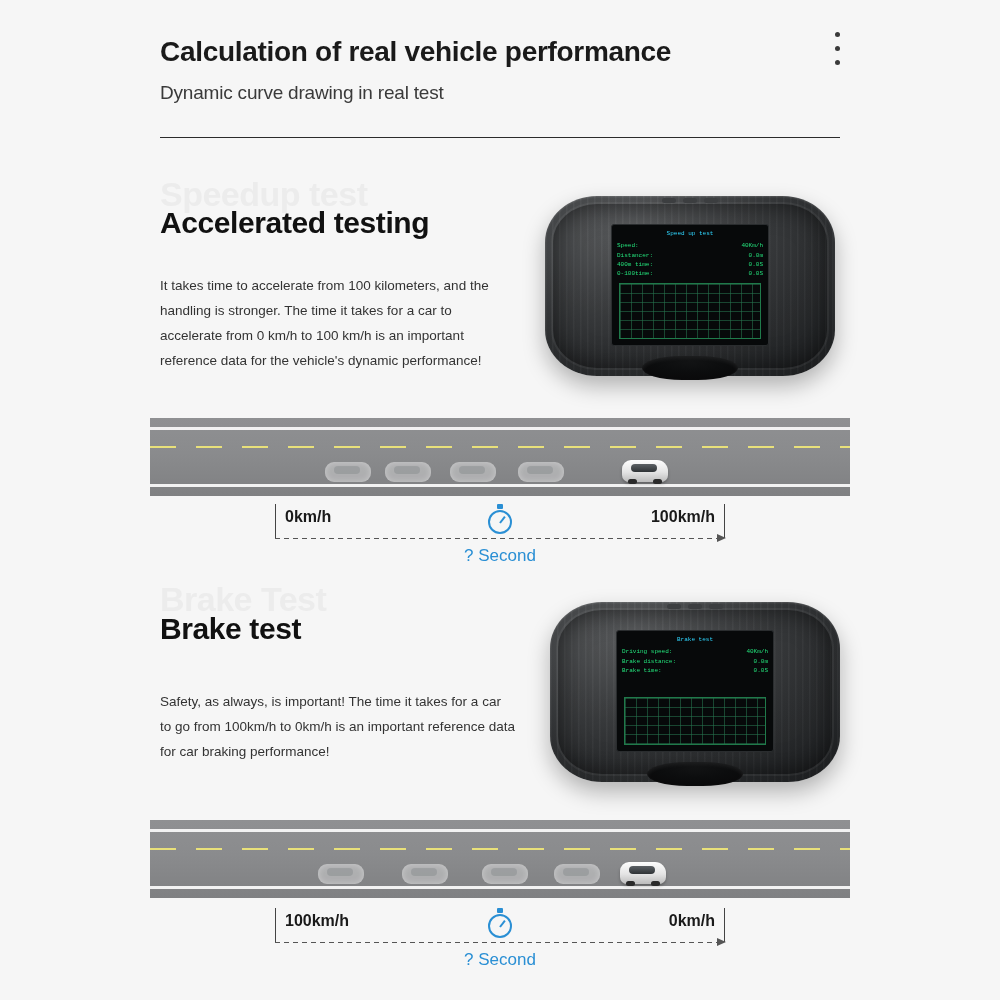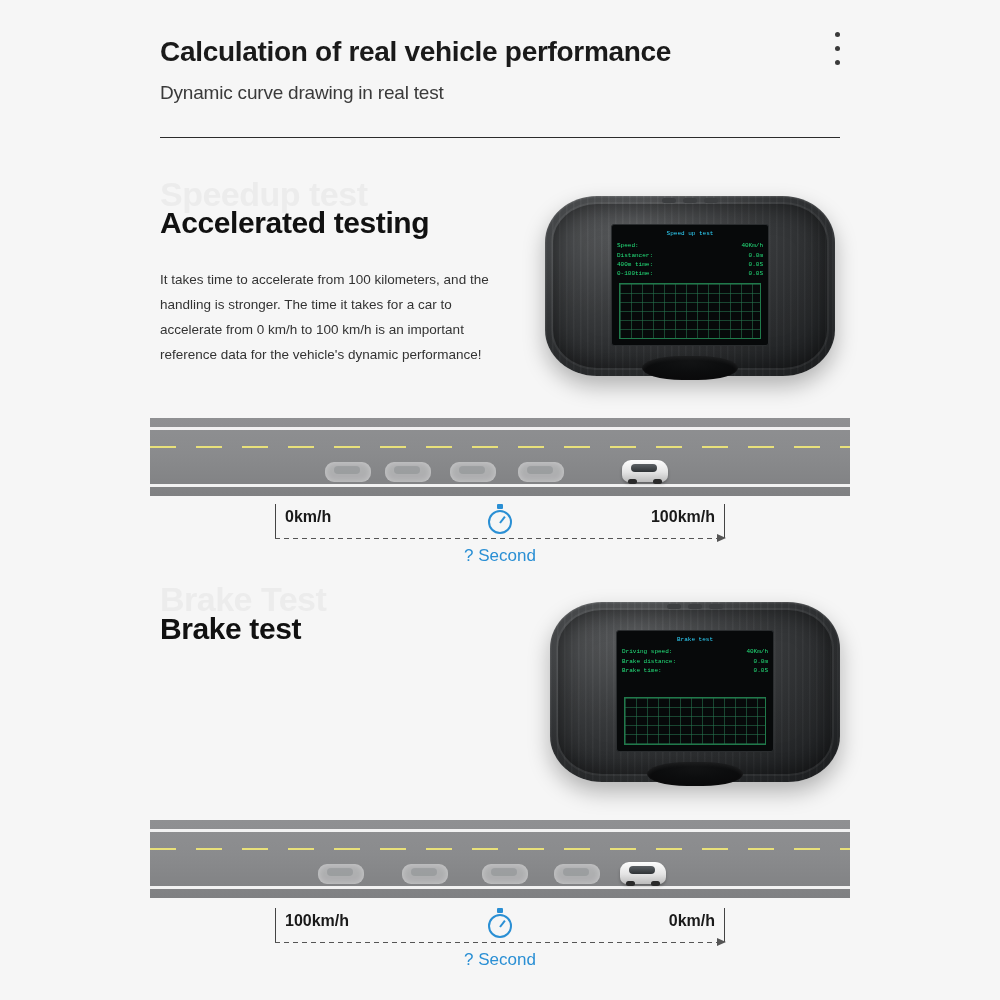--- a/index.html
+++ b/index.html
@@ -61,20 +61,21 @@
     color: #111;
     letter-spacing: -0.4px;
     white-space: nowrap;
   }
   .sec-body {
     position: absolute;
     font-size: 13.5px;
     line-height: 1.85;
     color: #333;
     width: 355px;
+    margin-top: 6px;
   }
 
   
   .device {
     position: absolute;
     width: 290px; height: 180px;
   }
   .dev-shell {
     position: absolute; inset: 0;
     border-radius: 52px/46px;
@@ -326,20 +327,21 @@
       <div class="crown"></div>
       <div class="body"></div>
       <div class="hand"></div>
     </div>
     <div class="m-arrow"></div>
     <div class="m-sec">? Second</div>
   </div>
 
   <div class="ghost" style="left:160px; top:580px;">Brake Test</div>
   <div class="sec-title" style="left:160px; top:612px;">Brake test</div>
+  <div class="sec-body" style="left:160px; top:684px;">Safety, as always, is important! The time it takes for a car to go from 100km/h to 0km/h is an important reference data for car braking performance!</div>
 
   <div class="device" style="left:550px; top:602px;">
     <div class="dev-shell">
       <div class="dev-rings"></div>
       <div class="dev-rings2"></div>
     </div>
     <div class="dev-btns">
       <span></span>
       <span></span>
       <span></span>

